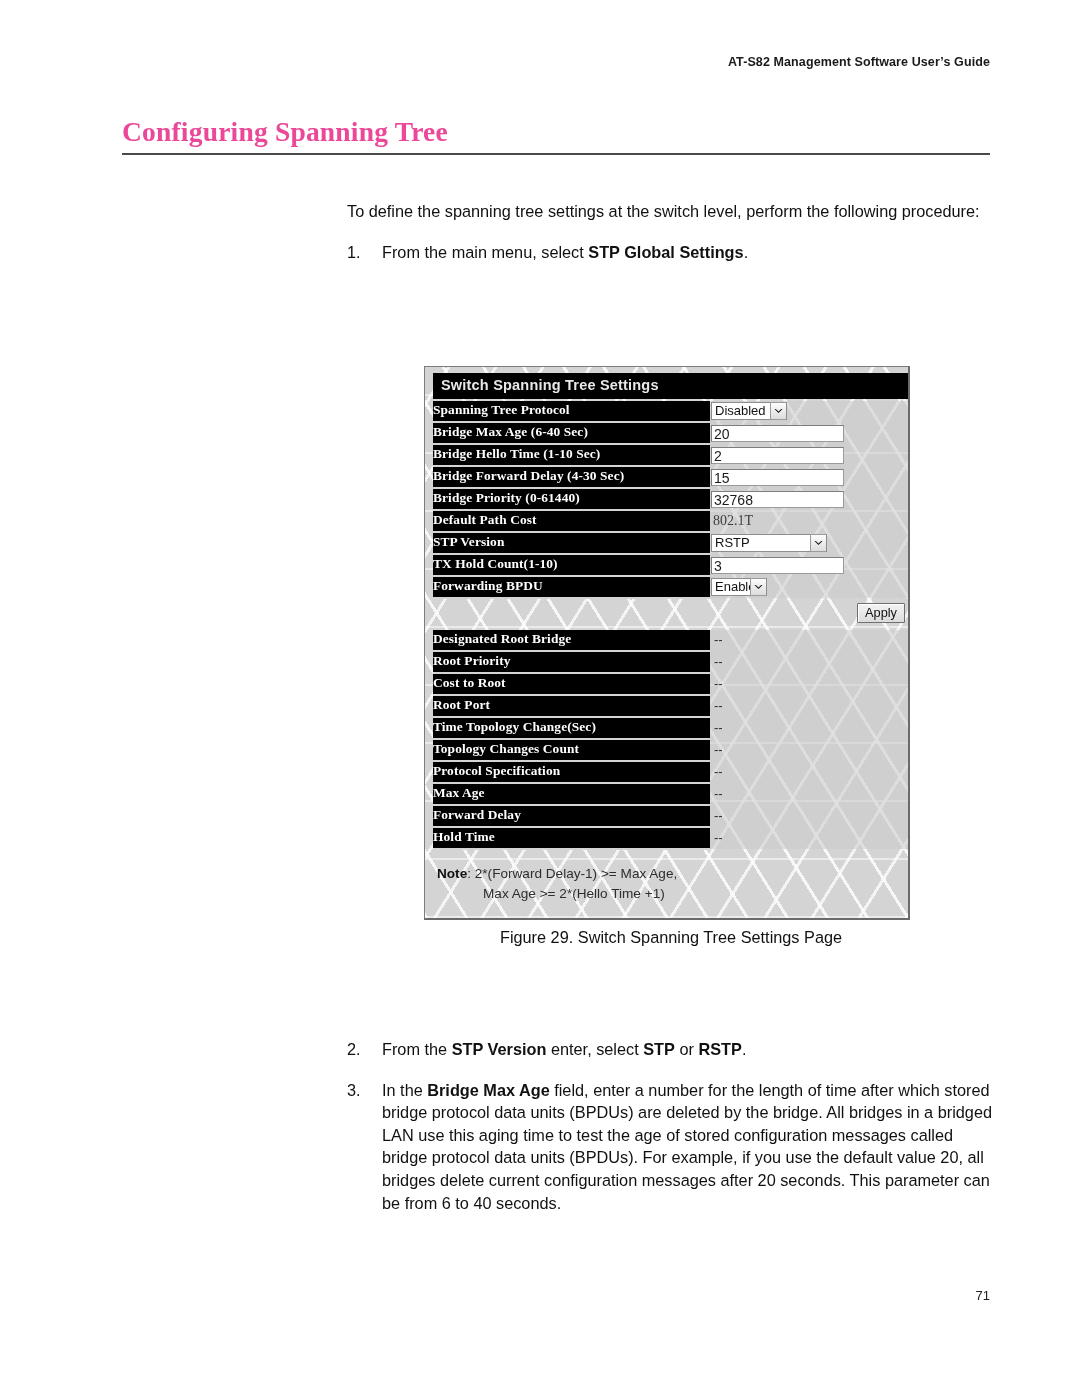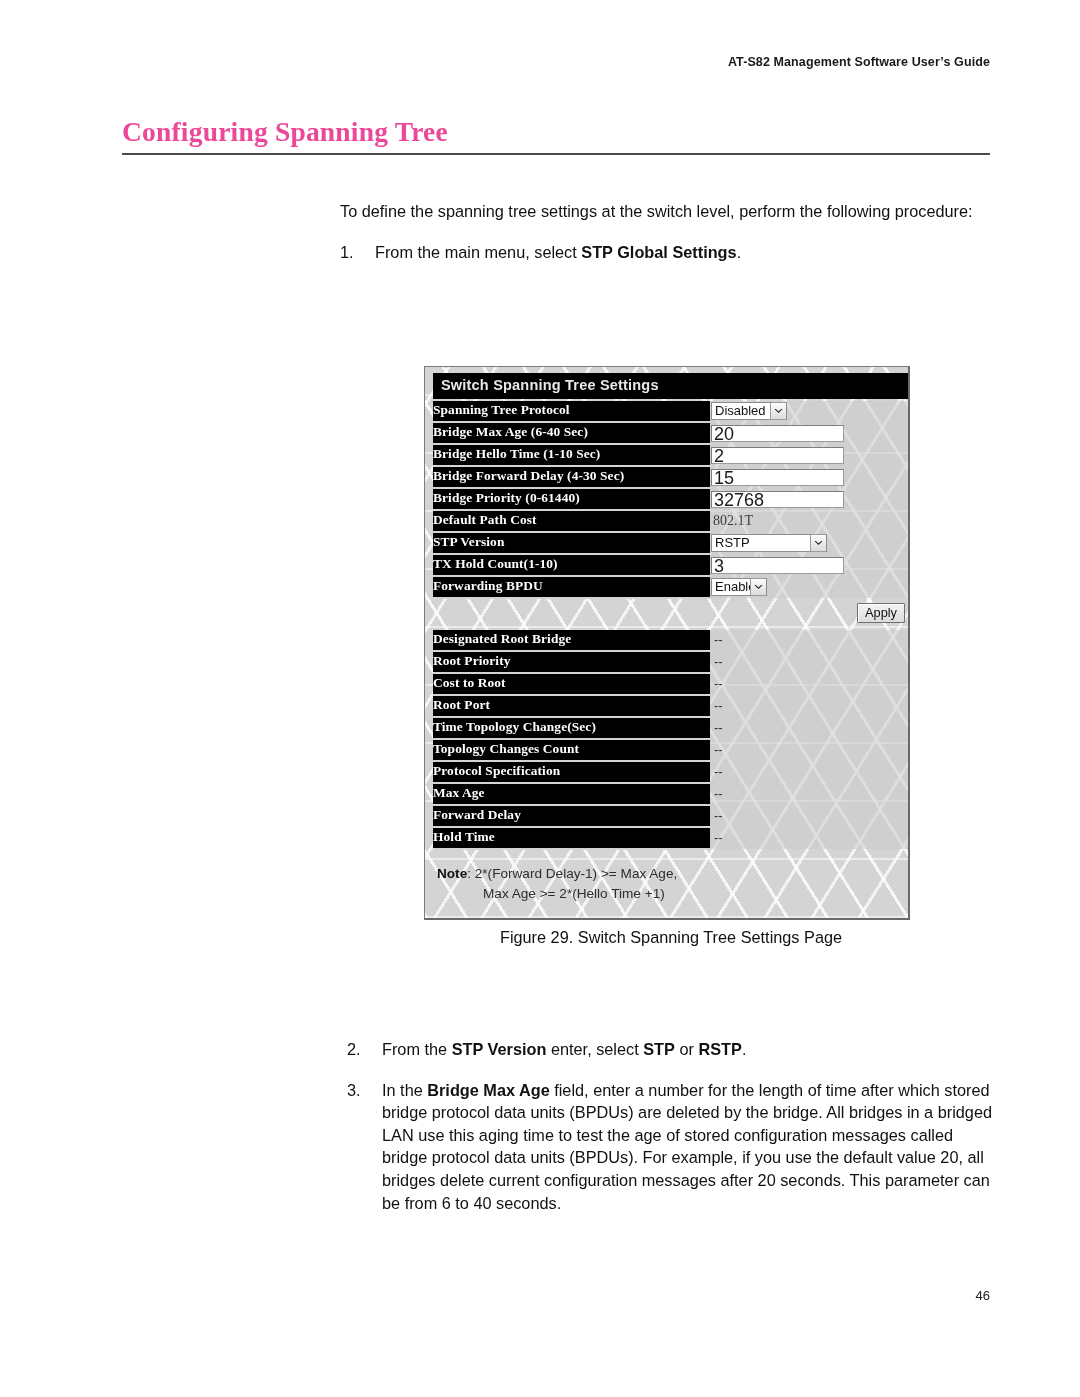--- a/index.html
+++ b/index.html
@@ -46,21 +46,21 @@
   }
   .title-rule {
     height: 2px;
     background: #4a4a4a;
     width: 100%;
   }
 
   
   .body-col {
     position: absolute;
-    left: 340px;
+    left: 347px;
     top: 200px;
     width: 648px;
   }
   .para {
     font-size: 16.3px;
     line-height: 22.6px;
     color: #111;
     margin: 0;
   }
   .step {
@@ -160,21 +160,21 @@
   
   .txtbox {
     display: inline-block;
     background: #ffffff;
     border: 1px solid #9a9a9a;
     border-top-color: #7d7d7d;
     border-left-color: #7d7d7d;
     width: 133px;
     height: 17px;
     line-height: 17px;
-    font-size: 18px;
+    font-size: 14px;
     font-family: "Liberation Sans", sans-serif;
     color: #1a1a1a;
     padding: 0 2px;
     box-sizing: border-box;
     vertical-align: middle;
     margin-left: 1px;
   }
   .plaintext-val {
     display: inline-block;
     font-family: "Liberation Serif", serif;
@@ -442,13 +442,13 @@
     <div class="step-num">2.</div>
     <div class="step-text"><span>From the </span><b>STP Version</b><span> enter, select </span><b>STP</b><span> or </span><b>RSTP</b><span>.</span></div>
   </div>
 
   <div class="step">
     <div class="step-num">3.</div>
     <div class="step-text"><span>In the </span><b>Bridge Max Age</b><span> field, enter a number for the length of time after which stored bridge protocol data units (BPDUs) are deleted by the bridge. All bridges in a bridged LAN use this aging time to test the age of stored configuration messages called bridge protocol data units (BPDUs). For example, if you use the default value 20, all bridges delete current configuration messages after 20 seconds. This parameter can be from 6 to 40 seconds.</span></div>
   </div>
 </div>
 
-<div class="page-number">46</div>
+<div class="page-number">71</div>
 
 </body></html>

